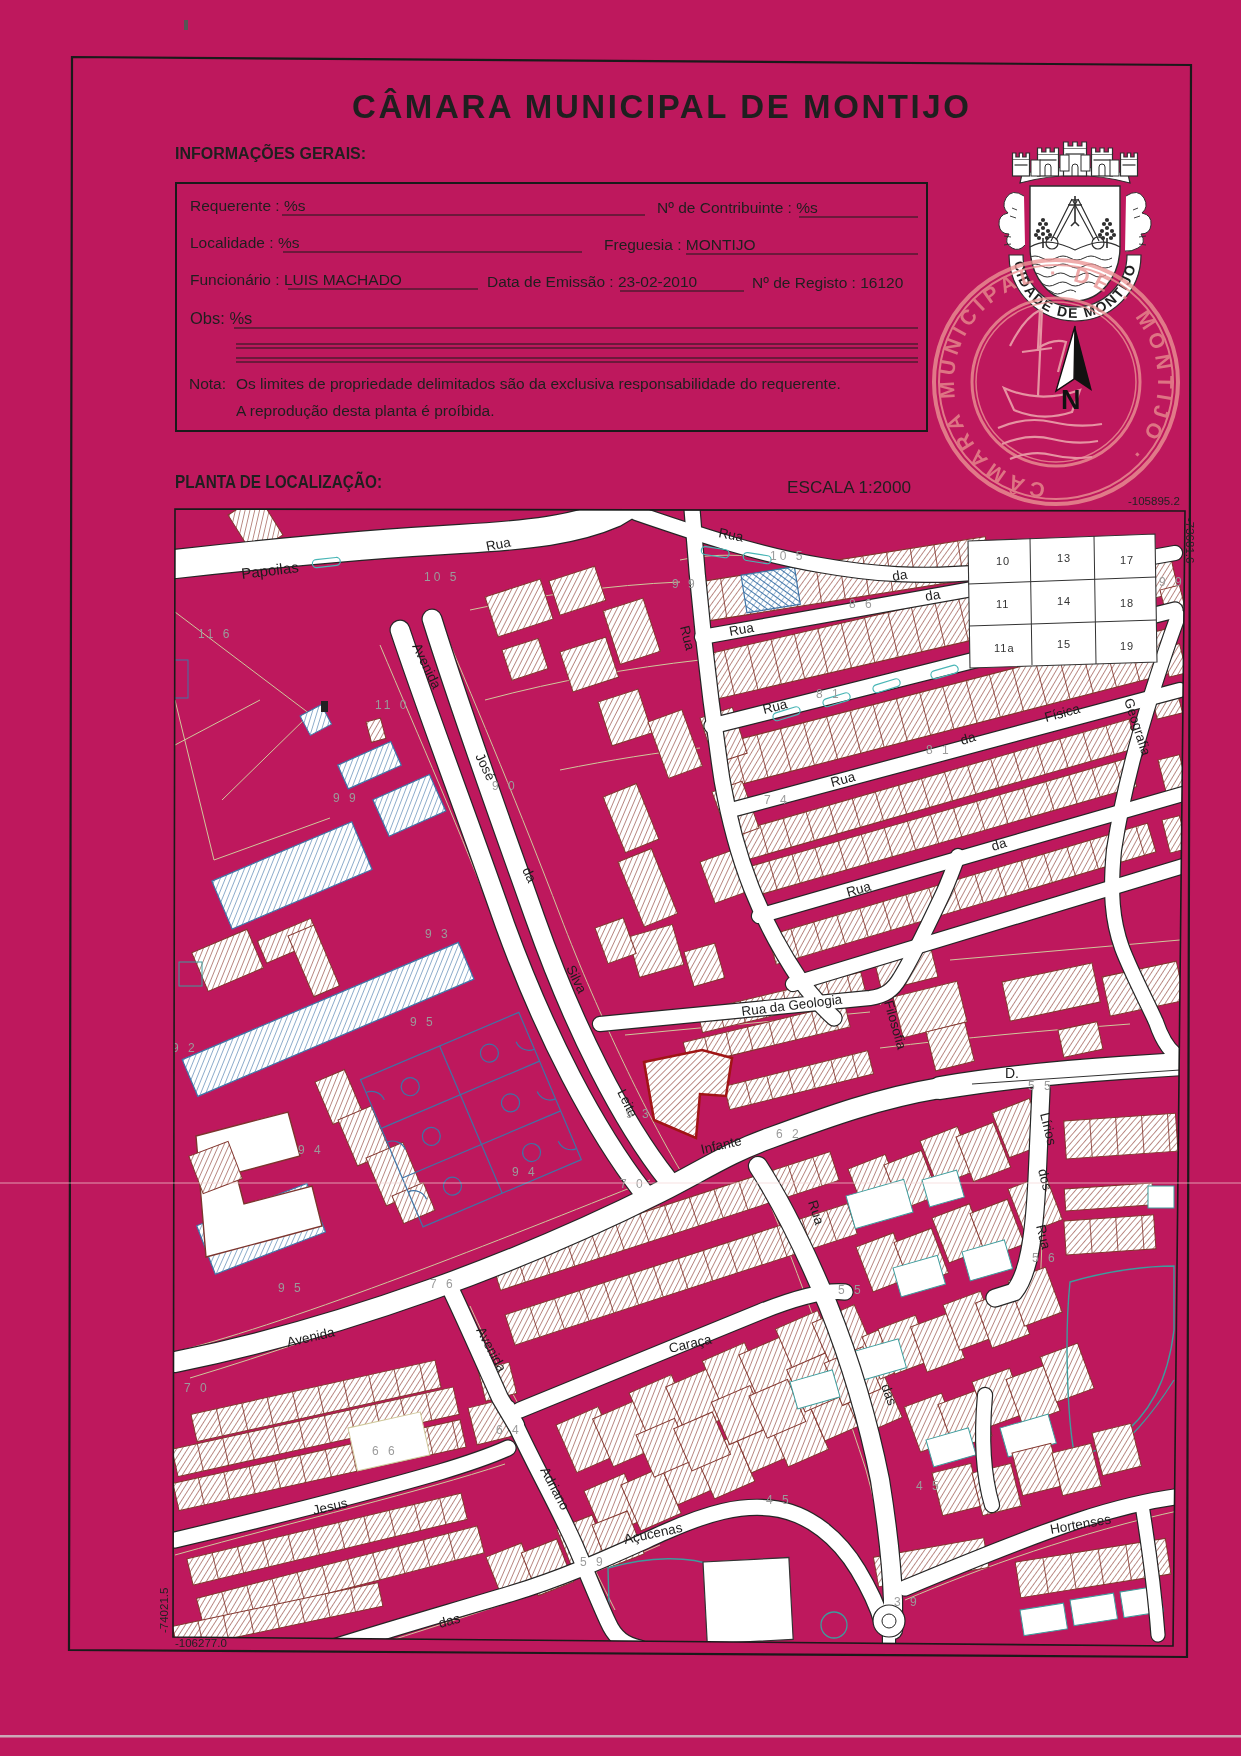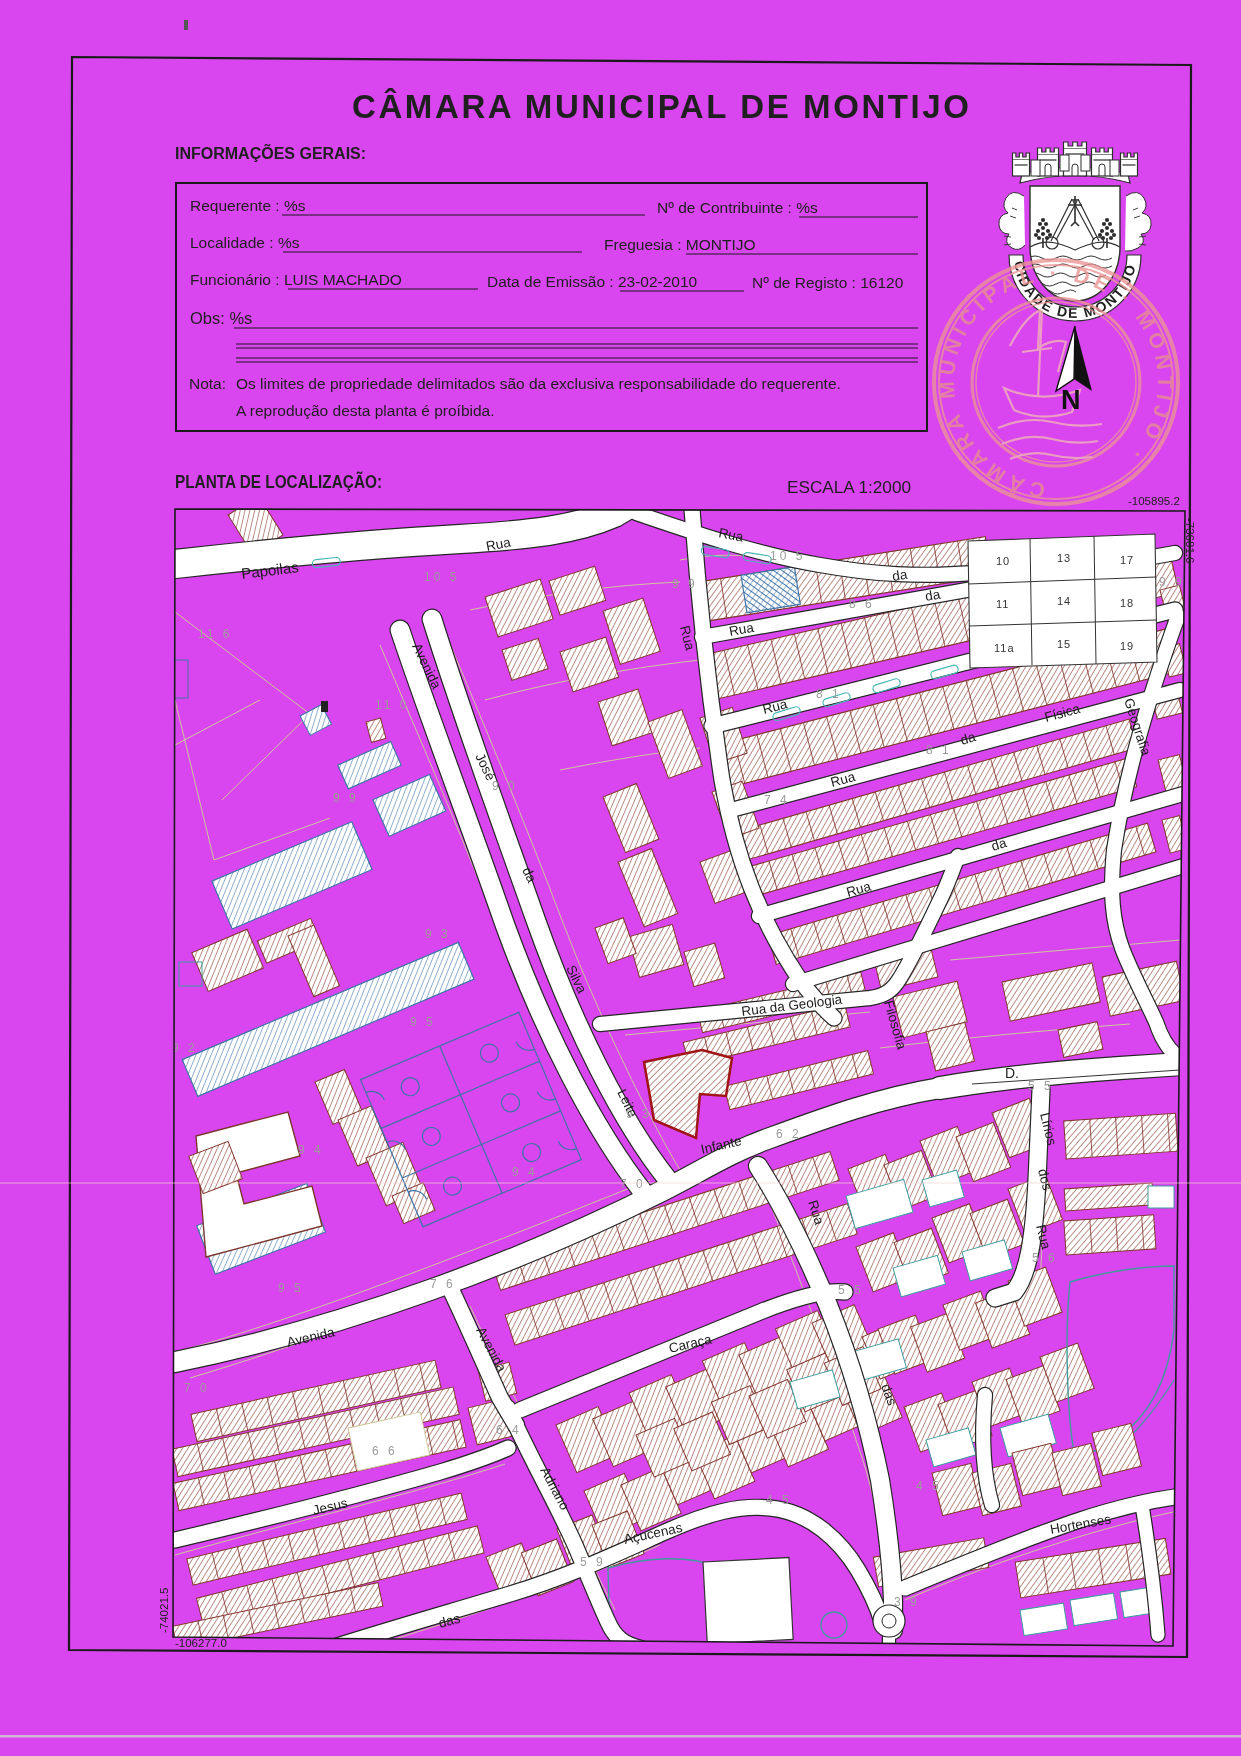--- a/index.html
+++ b/index.html
@@ -1,16 +1,16 @@
 <!DOCTYPE html>
 <html><head>
 <meta charset="utf-8">
 <style>
   html,body{margin:0;padding:0;background:#ffffff;}
-  #page{position:relative;width:1241px;height:1756px;background:#d946ef;
+  #page{position:relative;width:1241px;height:1756px;background:#be185d;
         font-family:"Liberation Sans", sans-serif;overflow:hidden;}
   svg{position:absolute;top:0;left:0;}
   text{font-family:"Liberation Sans", sans-serif;}
 </style>
 </head>
 <body>
 <div id="page">
 <svg width="1241" height="1756" viewBox="0 0 1241 1756">
 <defs>
 <pattern id="hr" width="4.7" height="4.7" patternUnits="userSpaceOnUse" patternTransform="rotate(45)">

